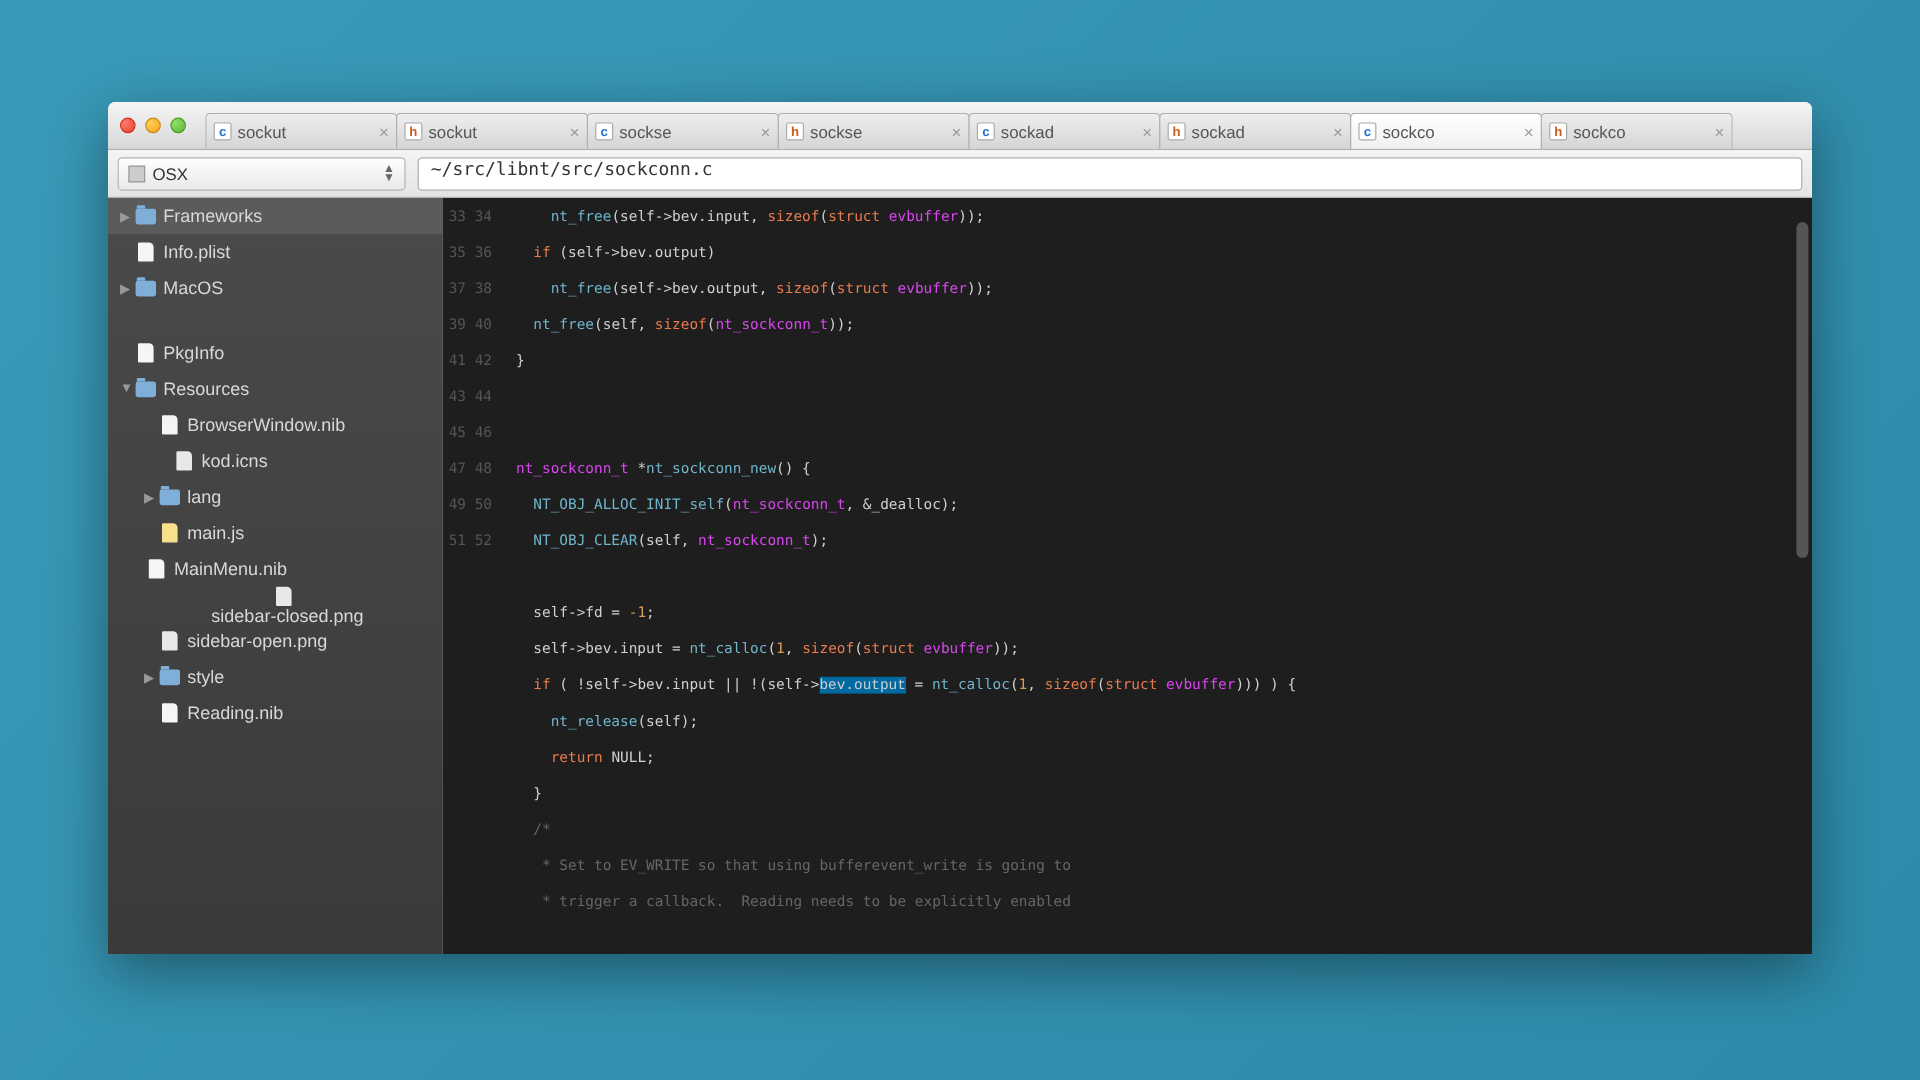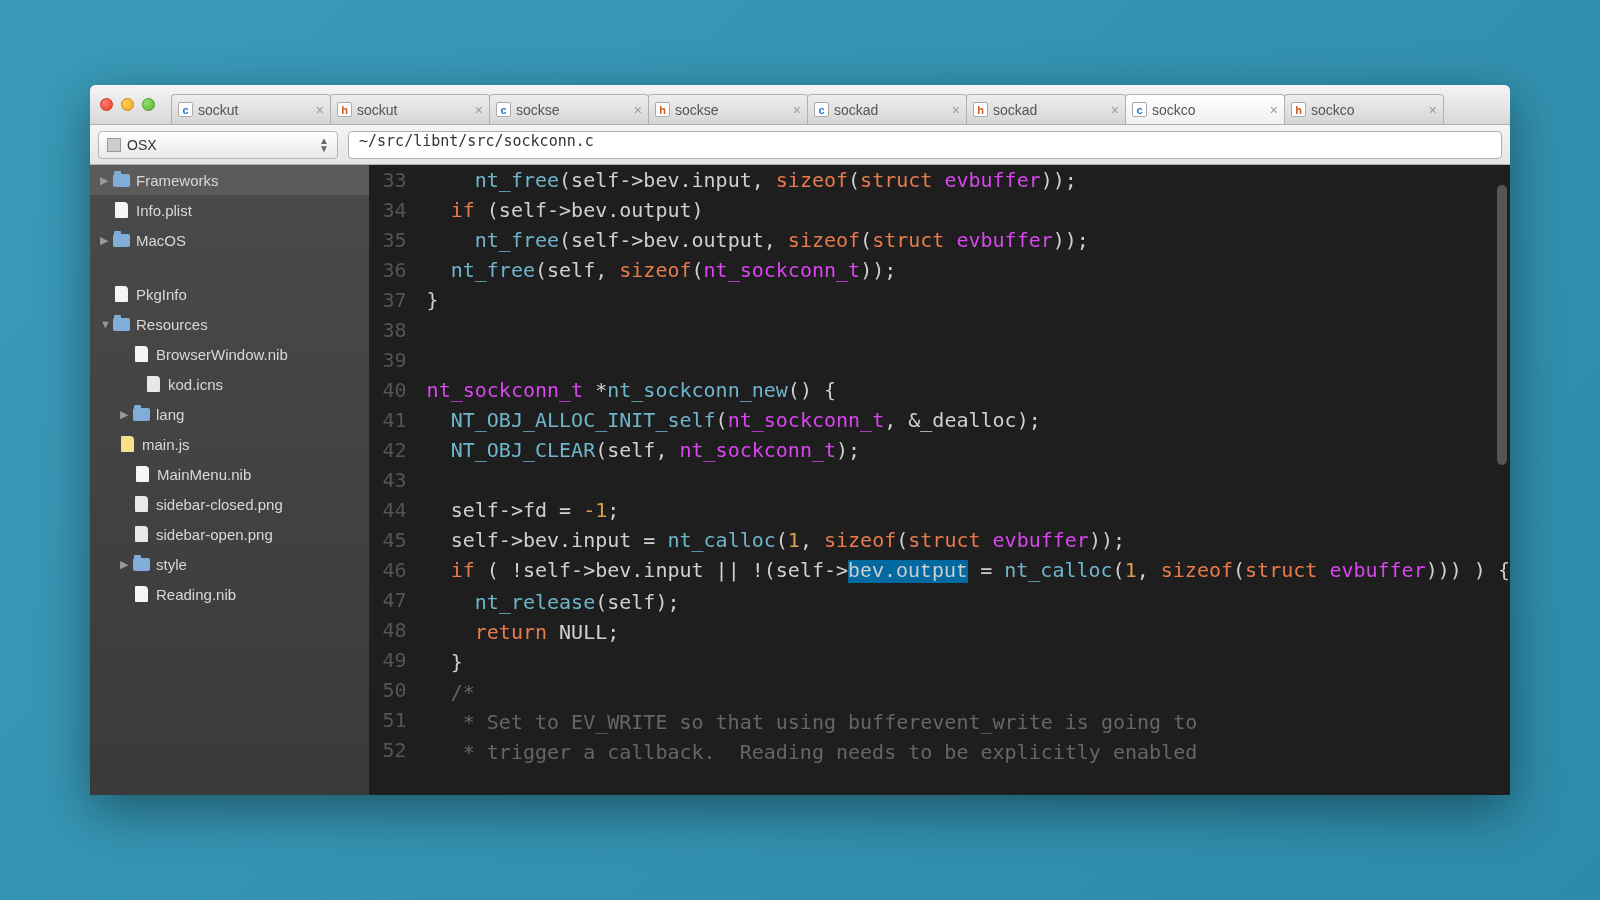--- a/index.html
+++ b/index.html
@@ -109,21 +109,21 @@
 .sb-icon { width:18px; height:16px; margin-right:6px; display:flex; align-items:center; justify-content:center; }
 .folder-icon { width:17px; height:13px; background:#7fafd8; border-radius:2px; position:relative; }
 .folder-icon::before { content:''; position:absolute; top:-3px; left:1px; width:7px; height:3px; background:#7fafd8; border-radius:1px 1px 0 0; }
 .file-icon { width:13px; height:16px; background:#f5f5f5; border-radius:1px; position:relative; border-top-right-radius:4px; }
 .file-icon.img { background:#e8e8e8; }
 .file-icon.js { background:#f7df8c; }
 .editor {
   flex:1; background:#1e1e1e;
   display:flex;
   font-family:"Menlo","Monaco",monospace;
-  font-size:20px; line-height:30px;
+  font-size:12px; line-height:30px;
   overflow:hidden;
   position:relative;
 }
 .gutter {
   width:50px; text-align:right; padding-right:10px;
   color:#555; background:#1e1e1e;
   user-select:none;
 }
 .code { flex:1; padding-left:10px; white-space:pre; color:#d0d0d0; }
 .code .k { color:#e87b4c; } 
@@ -253,35 +253,35 @@
           </span>
           <span>kod.icns</span>
         </div>
         <div class="sb-item" style="padding-left: 30px;">
           <span class="sb-arrow">▶</span>
           <span class="sb-icon">
             <span class="folder-icon"></span>
           </span>
           <span>lang</span>
         </div>
-        <div class="sb-item" style="padding-left: 16px;">
+        <div class="sb-item" style="padding-left: 30px;">
           <span class="sb-arrow"></span>
           <span class="sb-icon">
             <span class="file-icon js"></span>
           </span>
           <span>main.js</span>
         </div>
-        <div class="sb-item" style="padding-left: 31px;">
+        <div class="sb-item" style="padding-left: 19px;">
           <span class="sb-arrow"></span>
           <span class="sb-icon">
             <span class="file-icon"></span>
           </span>
           <span>MainMenu.nib</span>
         </div>
-        <div class="sb-item" style="padding-left: 30px;">
+        <div class="sb-item" style="padding-left: 30px; flex-direction: column;">
           <span class="sb-arrow"></span>
           <span class="sb-icon">
             <span class="file-icon img"></span>
           </span>
           <span>sidebar-closed.png</span>
         </div>
         <div class="sb-item" style="padding-left: 30px; text-align: right;">
           <span class="sb-arrow"></span>
           <span class="sb-icon">
             <span class="file-icon img"></span>

